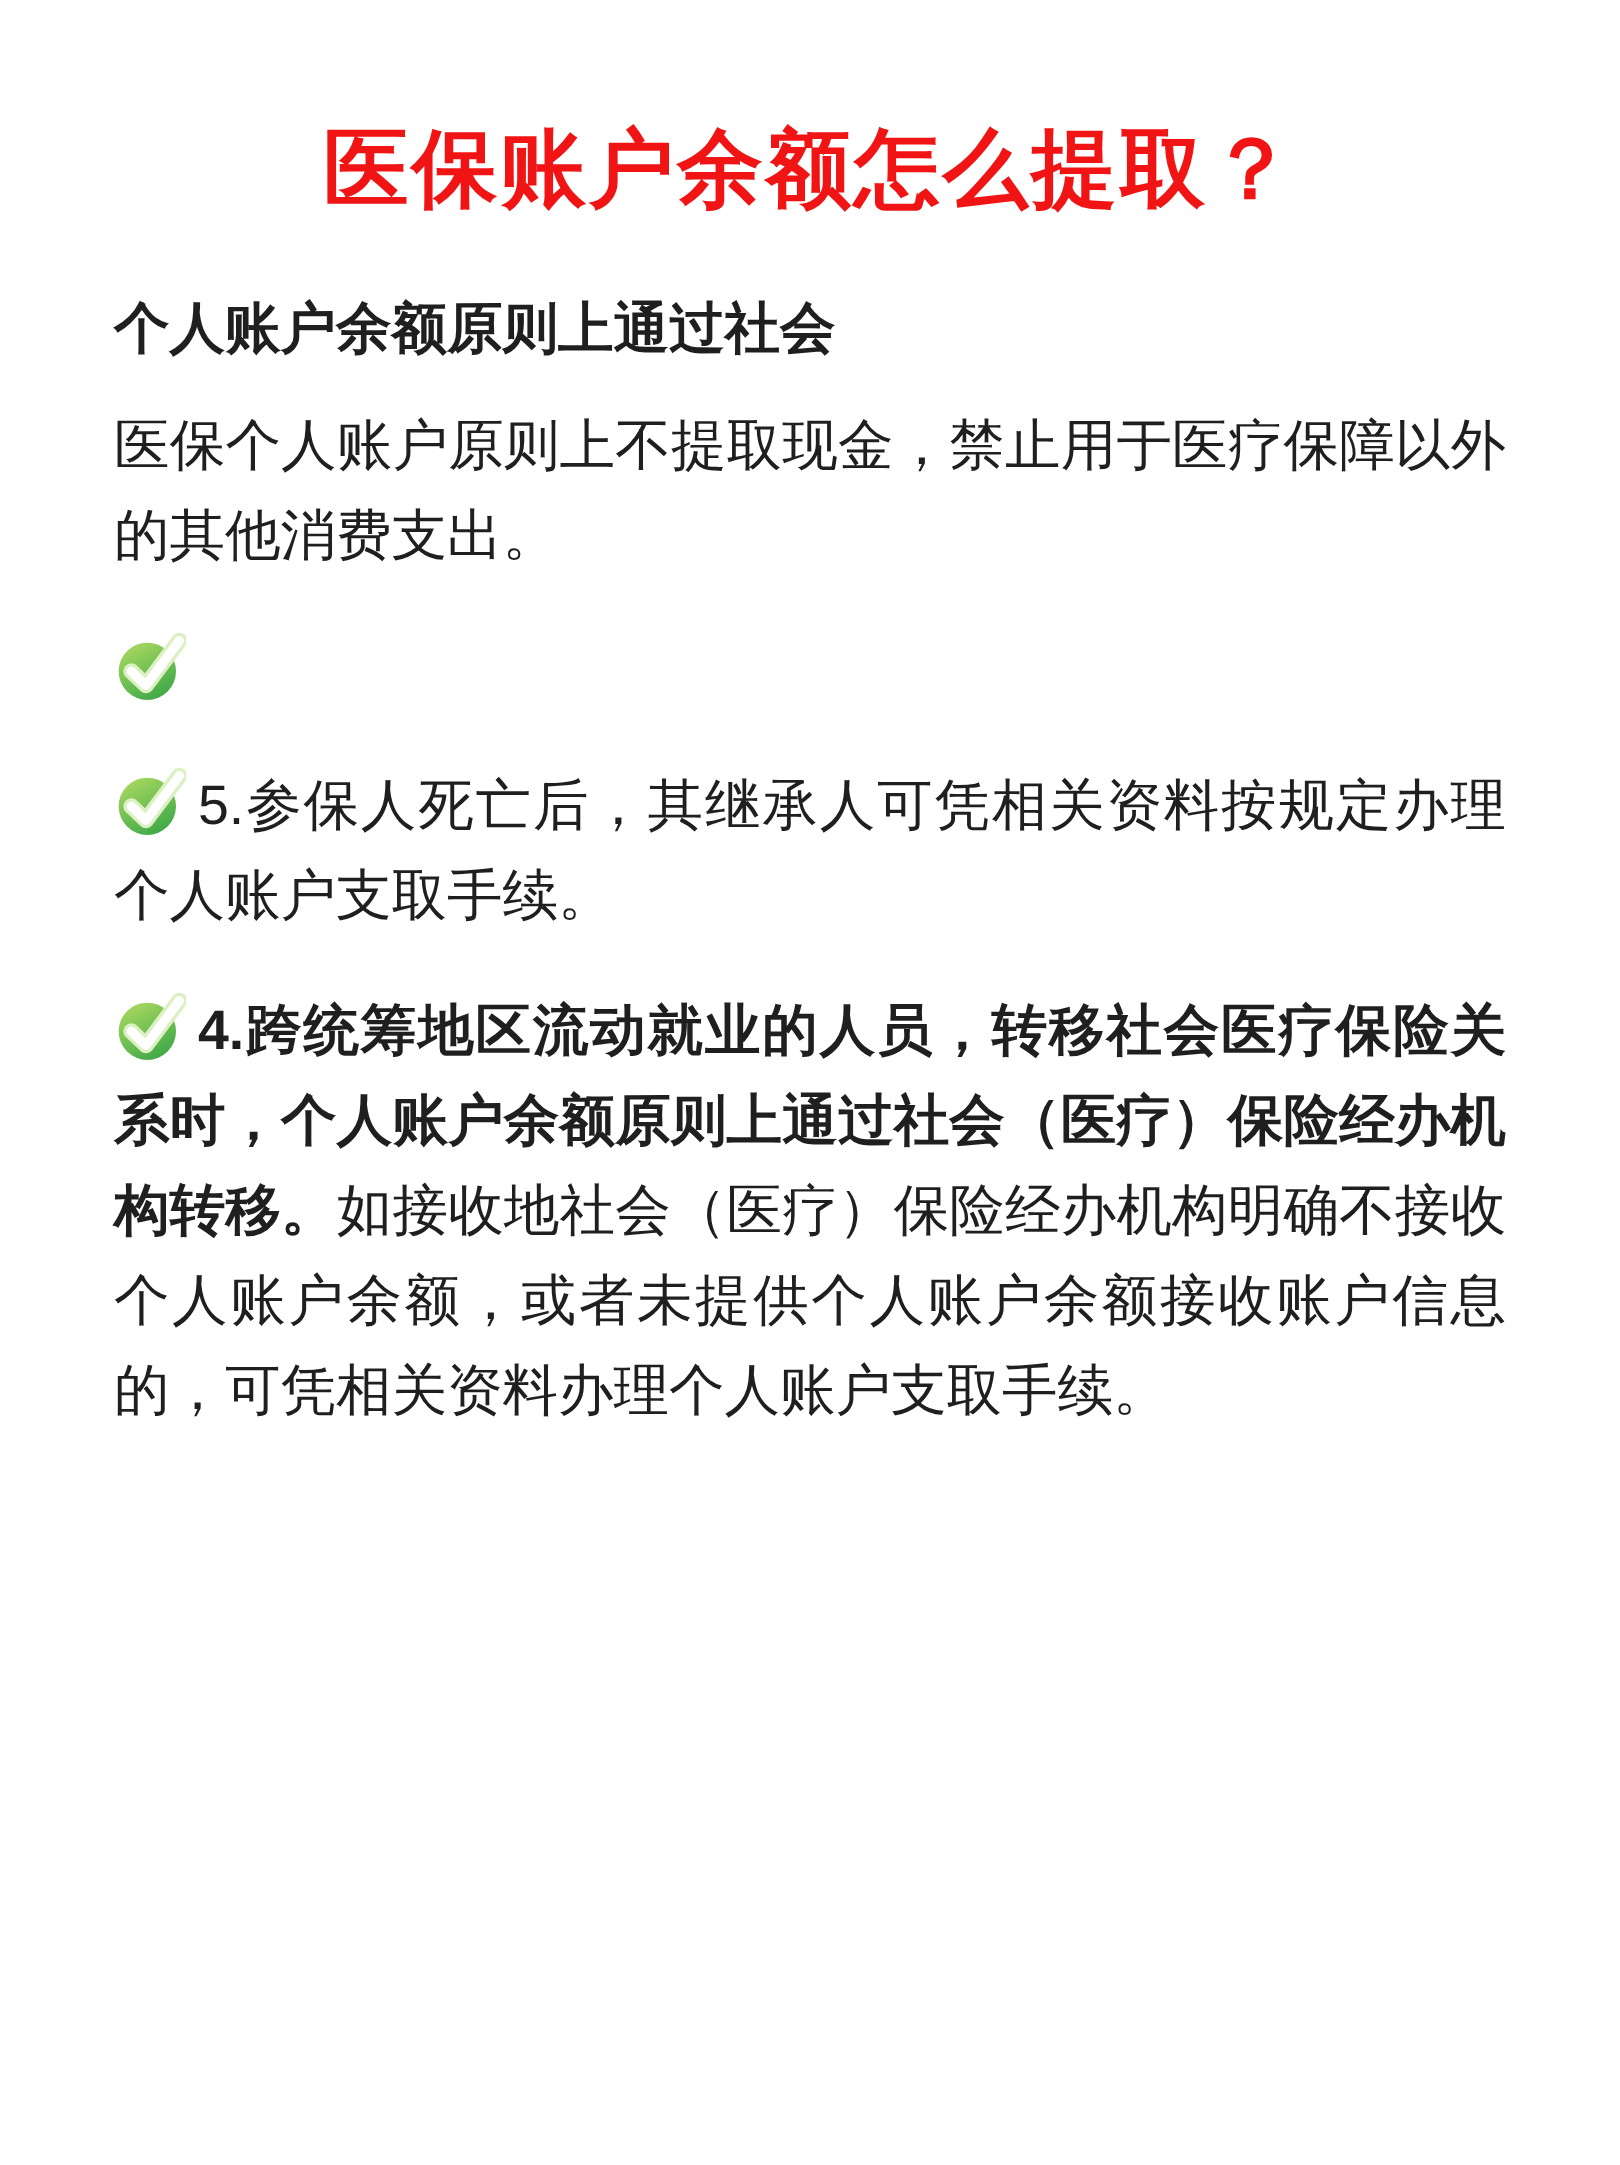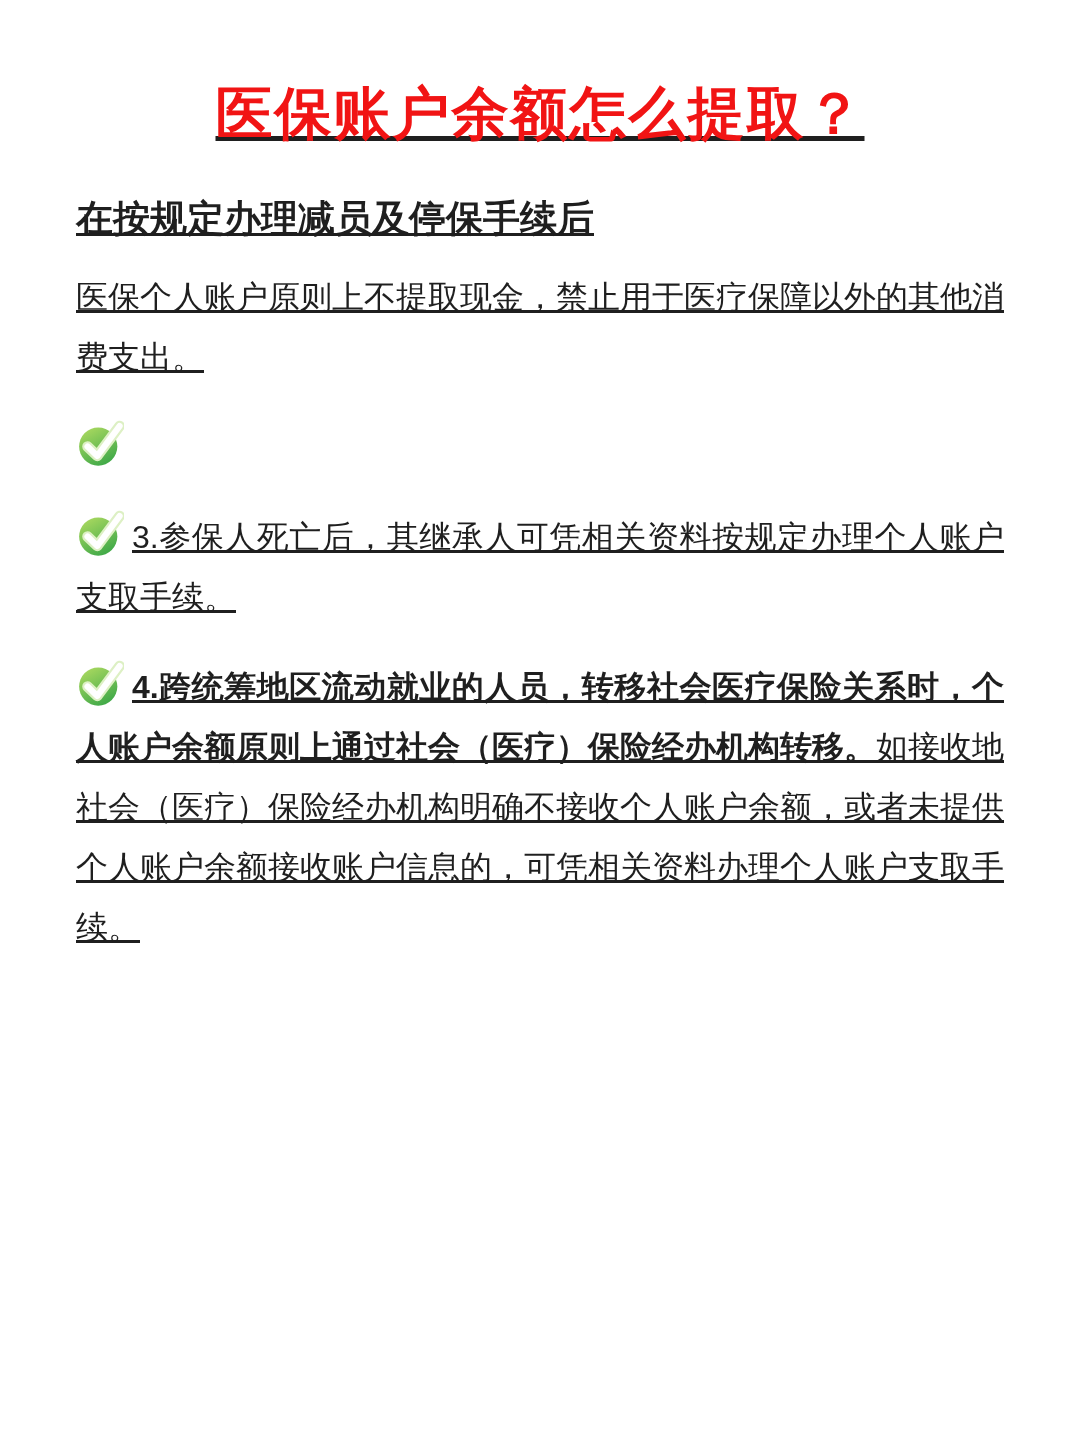--- a/index.html
+++ b/index.html
@@ -12,41 +12,40 @@
     min-height: 1443px;
     font-family: "Liberation Sans", "DejaVu Sans", sans-serif;
     color: var(--text-black, #1f1f1f);
   }
   .page {
     box-sizing: border-box;
     width: 1080px;
     min-height: 1443px;
     padding: 52px 76px 40px 76px;
     background: #ffffff;
-    text-decoration: underline;
   }
   .title {
     margin: 26px 0 0 0;
     text-align: center;
     font-size: 57px;
     line-height: 1.25;
     font-weight: 900;
     letter-spacing: 2px;
     color: var(--title-red, #f11414);
   }
   .subtitle {
     margin: 46px 0 0 0;
     font-size: 37px;
     line-height: 1.3;
     font-weight: 700;
     color: var(--text-black, #1f1f1f);
   }
   .para, .item {
     margin: 24px 0 0 0;
-    font-size: 32px;
+    font-size: 37px;
     line-height: 60px;
     font-weight: 400;
     color: var(--text-black, #1f1f1f);
     text-align: justify;
     text-justify: inter-ideograph;
   }
   .item { margin-top: 30px; }
   .red { color: var(--inline-red, #e02e22); }
   .bold { font-weight: 700; }
   .check {
@@ -77,31 +76,31 @@
       <path class="halo" d="M13 31 L24 41.5 L49 8" fill="none" stroke="#ddf0c4" stroke-width="12" stroke-linecap="round" stroke-linejoin="round"></path>
       <path class="tick" d="M13 31 L24 41.5 L49 8" fill="none" stroke="#ffffff" stroke-width="7" stroke-linecap="round" stroke-linejoin="round"></path>
     </g>
   </defs>
 </svg>
 
 <div class="page">
 
   <h1 class="title">医保账户余额怎么提取？</h1>
 
-  <h2 class="subtitle">在按规定办理减员及停保手续后</h2>
+  <h2 class="subtitle">个人账户余额原则上通过社会</h2>
 
   <p class="para">医保个人账户原则上不提取现金，禁止用于医疗保障以外的其他消费支出。</p>
 
 
   <p class="item"><svg class="check" viewBox="0 0 54 54" aria-hidden="true">
         <use href="#ckmark"></use>
       </svg><span class="bold"></span></p>
 
   <p class="item"><svg class="check" viewBox="0 0 54 54" aria-hidden="true">
         <use href="#ckmark"></use>
-      </svg><span class="bold"></span><span>3.参保人死亡后，其继承人可凭相关资料按规定办理个人账户支取手续。</span></p>
+      </svg><span class="bold"></span><span>5.参保人死亡后，其继承人可凭相关资料按规定办理个人账户支取手续。</span></p>
 
 
   <p class="item"><svg class="check" viewBox="0 0 54 54" aria-hidden="true">
         <use href="#ckmark"></use>
       </svg><span class="bold">4.跨统筹地区流动就业的人员，转移社会医疗保险关系时，个人账户余额原则上通过社会（医疗）保险经办机构转移。</span><span>如接收地社会（医疗）保险经办机构明确不接收个人账户余额，或者未提供个人账户余额接收账户信息的，可凭相关资料办理个人账户支取手续。</span></p>
 
 </div>
 
 </body></html>

